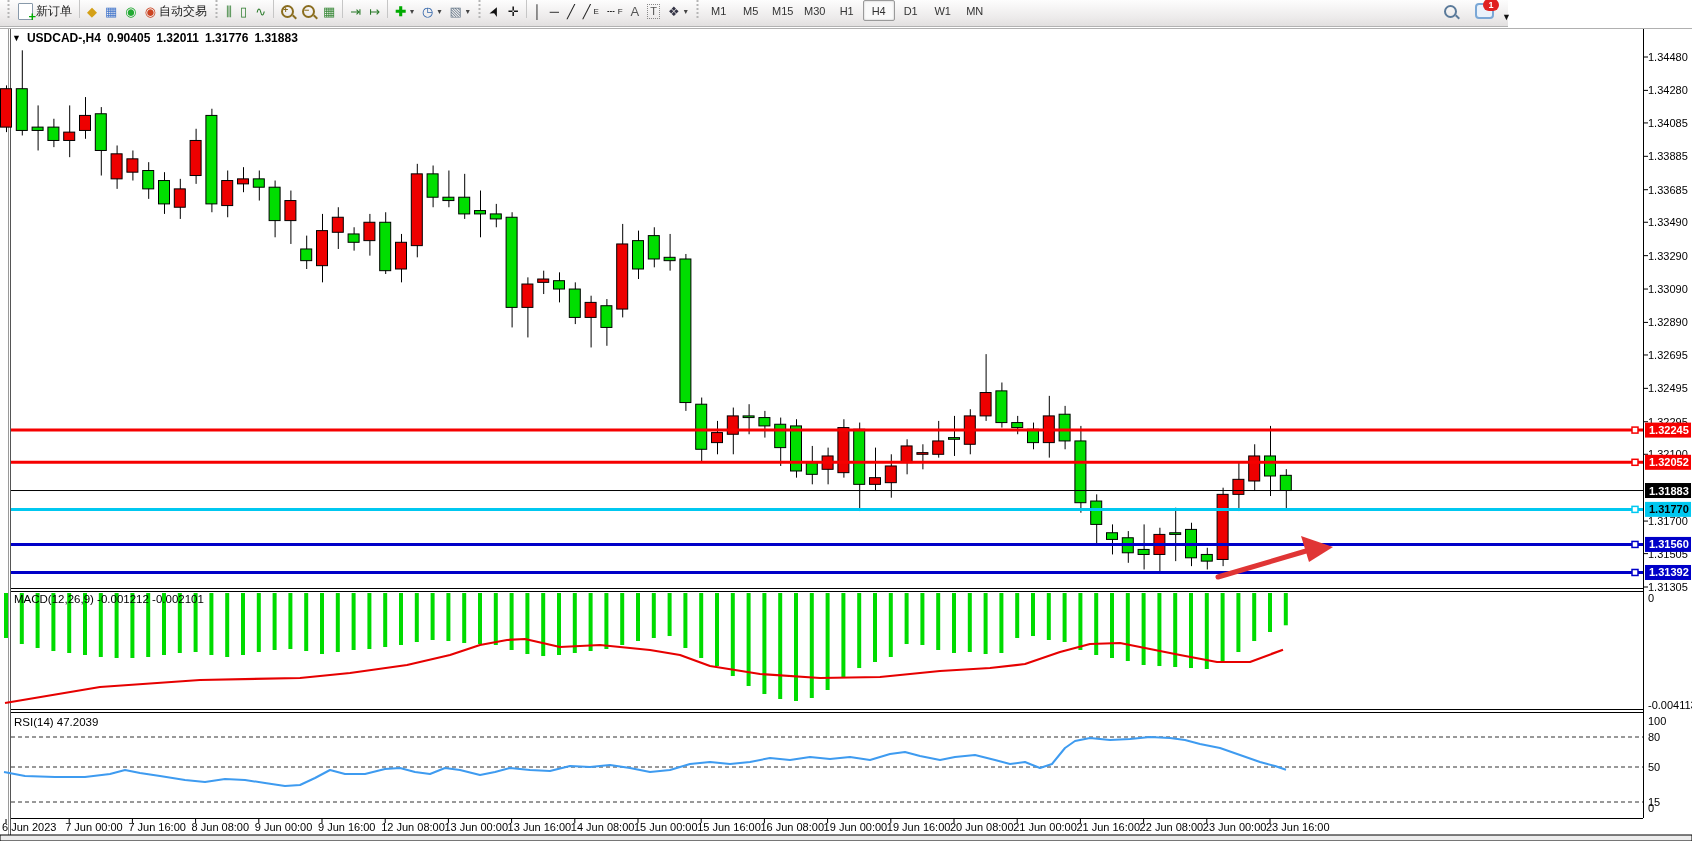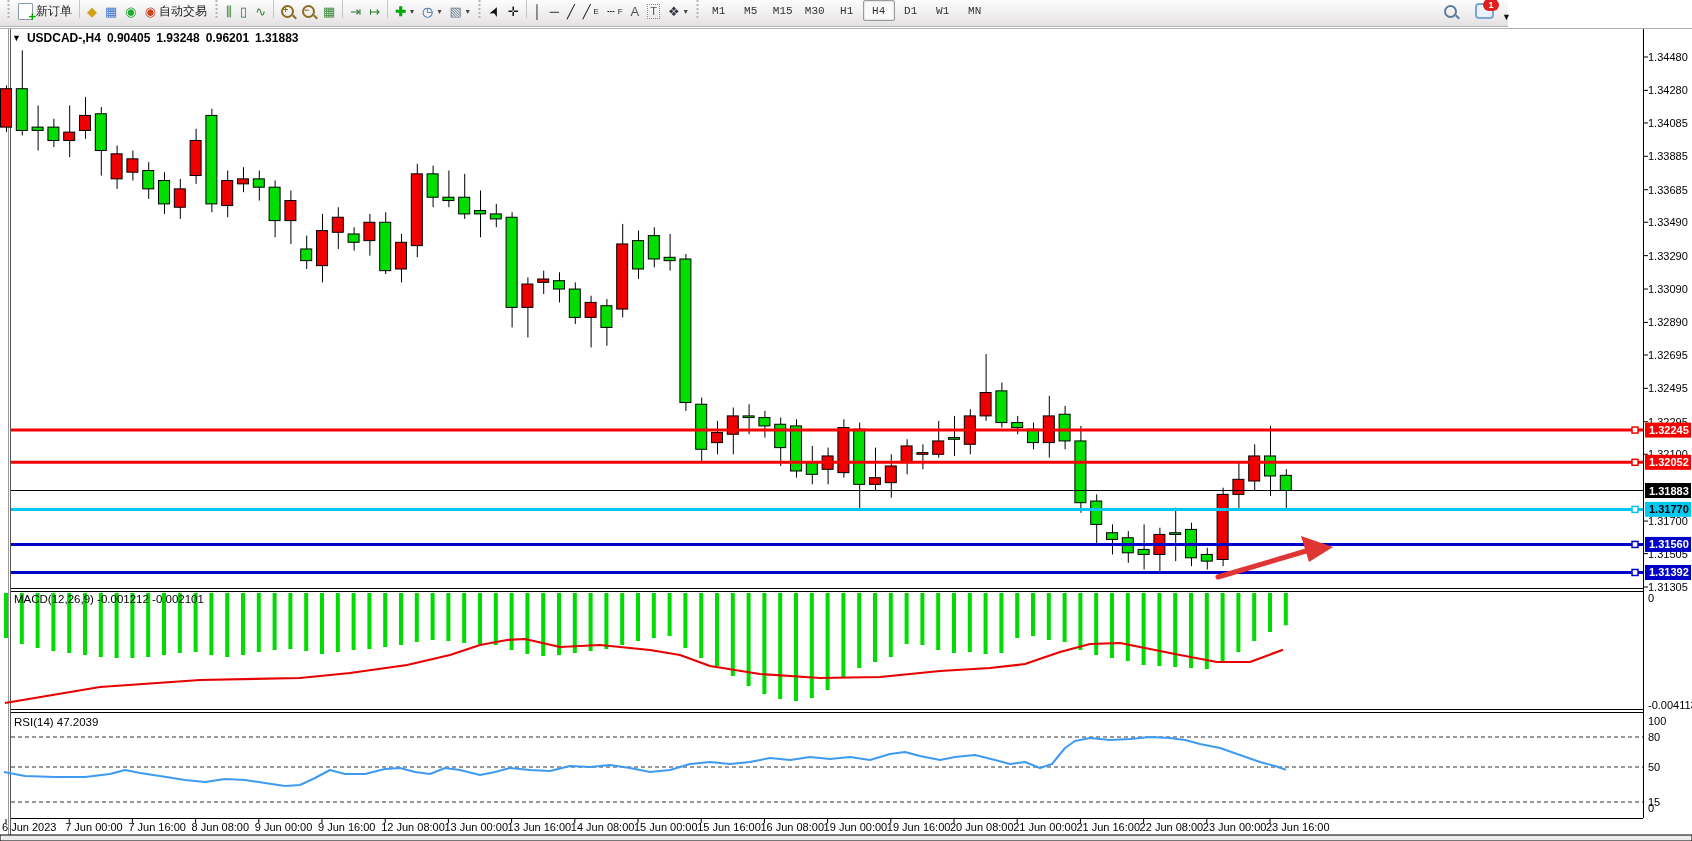--- a/index.html
+++ b/index.html
@@ -21,21 +21,21 @@
   .doc-icon{position:relative;width:13px;height:15px;background:#fff;border:1px solid #8899aa;border-radius:1px;}
   .doc-icon:after{content:"+";position:absolute;right:-4px;bottom:-5px;color:#0a0;
         font-weight:bold;font-size:13px;background:transparent;}
   .mag{position:relative;width:9px;height:9px;border:2px solid #8a6d1f;border-radius:50%;}
   .mag:after{content:"";position:absolute;width:5px;height:2px;background:#8a6d1f;
         right:-5px;bottom:-2px;transform:rotate(45deg);}
   .mag.gray{border-color:#5a7a9a;}
   .mag.gray:after{background:#5a7a9a;}
   .mag .pm{position:absolute;left:0px;top:-2px;font-size:9px;font-weight:bold;color:#8a6d1f;}
   .tf{min-width:24px;height:19px;display:flex;align-items:center;justify-content:center;
-      font-size:11px;color:#333;padding:0 3px;border:1px solid transparent;border-radius:2px;font-family:Liberation Mono, monospace;}
+      font-size:11px;color:#333;padding:0 3px;border:1px solid transparent;border-radius:2px;}
   .tf.active{background:#fafafa;border:1px solid #9a9a9a;box-shadow:inset 0 0 2px #bbb;}
   .right-icons{margin-left:auto;display:flex;align-items:center;gap:10px;padding-right:10px;}
   .bubble{position:relative;width:15px;height:12px;border:2px solid #7aa7d6;border-radius:4px;background:#eaf2fb;}
   .badge{position:absolute;right:-7px;top:-6px;min-width:12px;height:12px;border-radius:7px;
          background:#e02020;color:#fff;font-size:9px;font-weight:bold;display:flex;
          align-items:center;justify-content:center;padding:0 2px;}
   .overflow-tri{position:absolute;left:1502px;top:12px;font-size:9px;color:#111;}
   
   .chart-title{position:absolute;left:12px;top:31px;display:flex;align-items:center;gap:6px;
          font-size:12px;font-weight:bold;color:#000;}
@@ -171,22 +171,22 @@
         </span>
       </div>
     </div>
   </div>
   <span class="overflow-tri">▼</span>
 
   <div class="chart-title">
     <span class="tri">▼</span>
     <span>USDCAD-,H4</span>
     <span>0.90405</span>
-    <span>1.93248</span>
-    <span>0.96201</span>
+    <span>1.32011</span>
+    <span>1.31776</span>
     <span>1.31883</span>
   </div>
 
   <svg class="chart" id="chart-svg" width="1692" height="813" viewBox="0 28 1692 813" style="top:28px">
       <g stroke="#000" stroke-width="1">
         <line x1="11" y1="588.5" x2="1643" y2="588.5" stroke="#000"></line>
         <line x1="11" y1="591.5" x2="1643" y2="591.5" stroke="#000"></line>
         <line x1="11" y1="709.5" x2="1643" y2="709.5" stroke="#000"></line>
         <line x1="11" y1="712.5" x2="1643" y2="712.5" stroke="#000"></line>
         <line x1="11" y1="818.5" x2="1643" y2="818.5" stroke="#000"></line>

